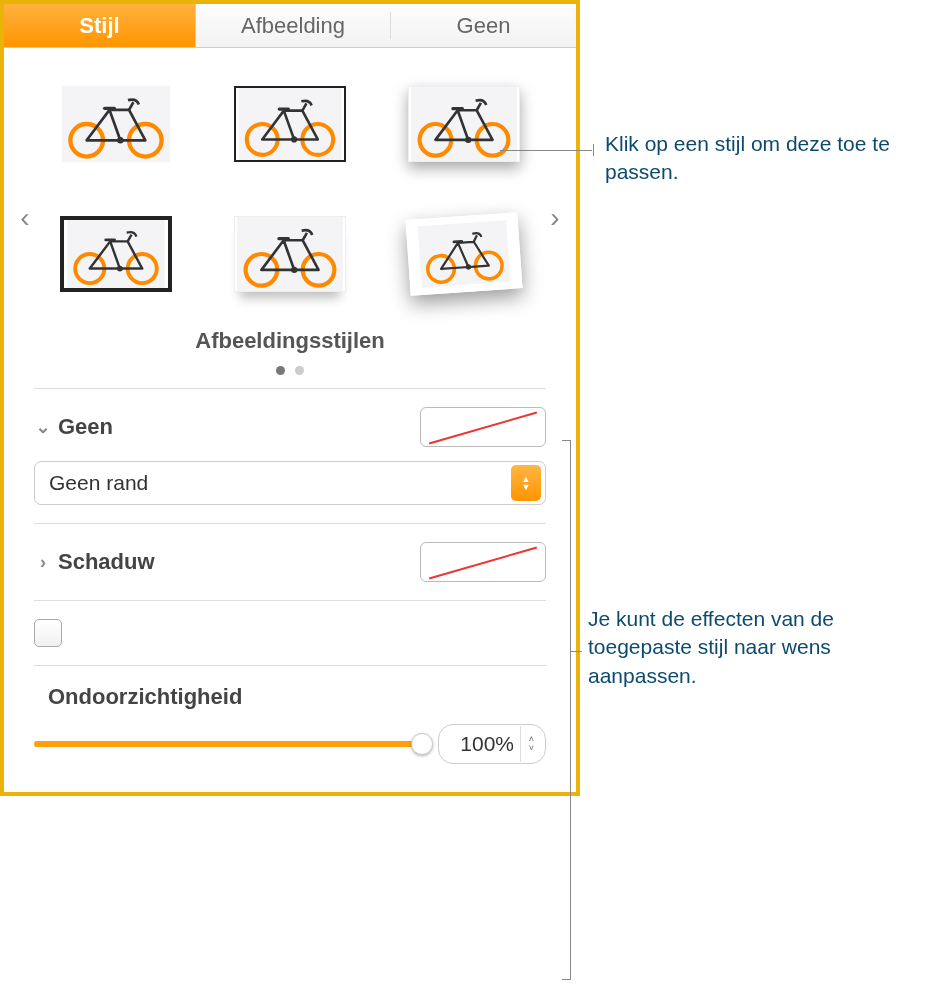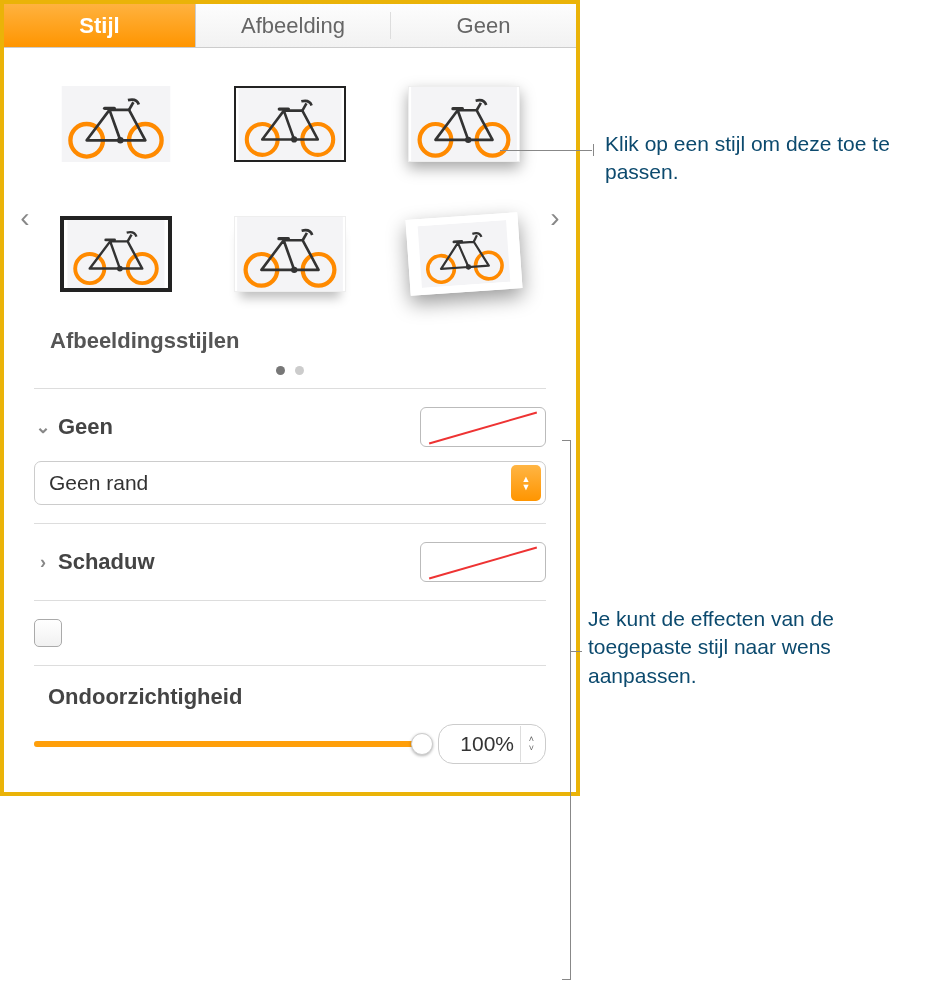--- a/index.html
+++ b/index.html
@@ -92,21 +92,21 @@
     font-size:28px;
     color:#888;
     cursor:pointer;
     user-select:none;
     width:30px;
     text-align:center;
   }
   .arrow-left{ left:6px;}
   .arrow-right{ right:6px;}
   .styles-title{
-    text-align:left;
+    text-align:center;
     font-size:22px;
     font-weight:600;
     color:#555;
     margin-top:36px;
   }
   .pager{
     text-align:center;
     margin:8px 0 0;
   }
   .dot{

